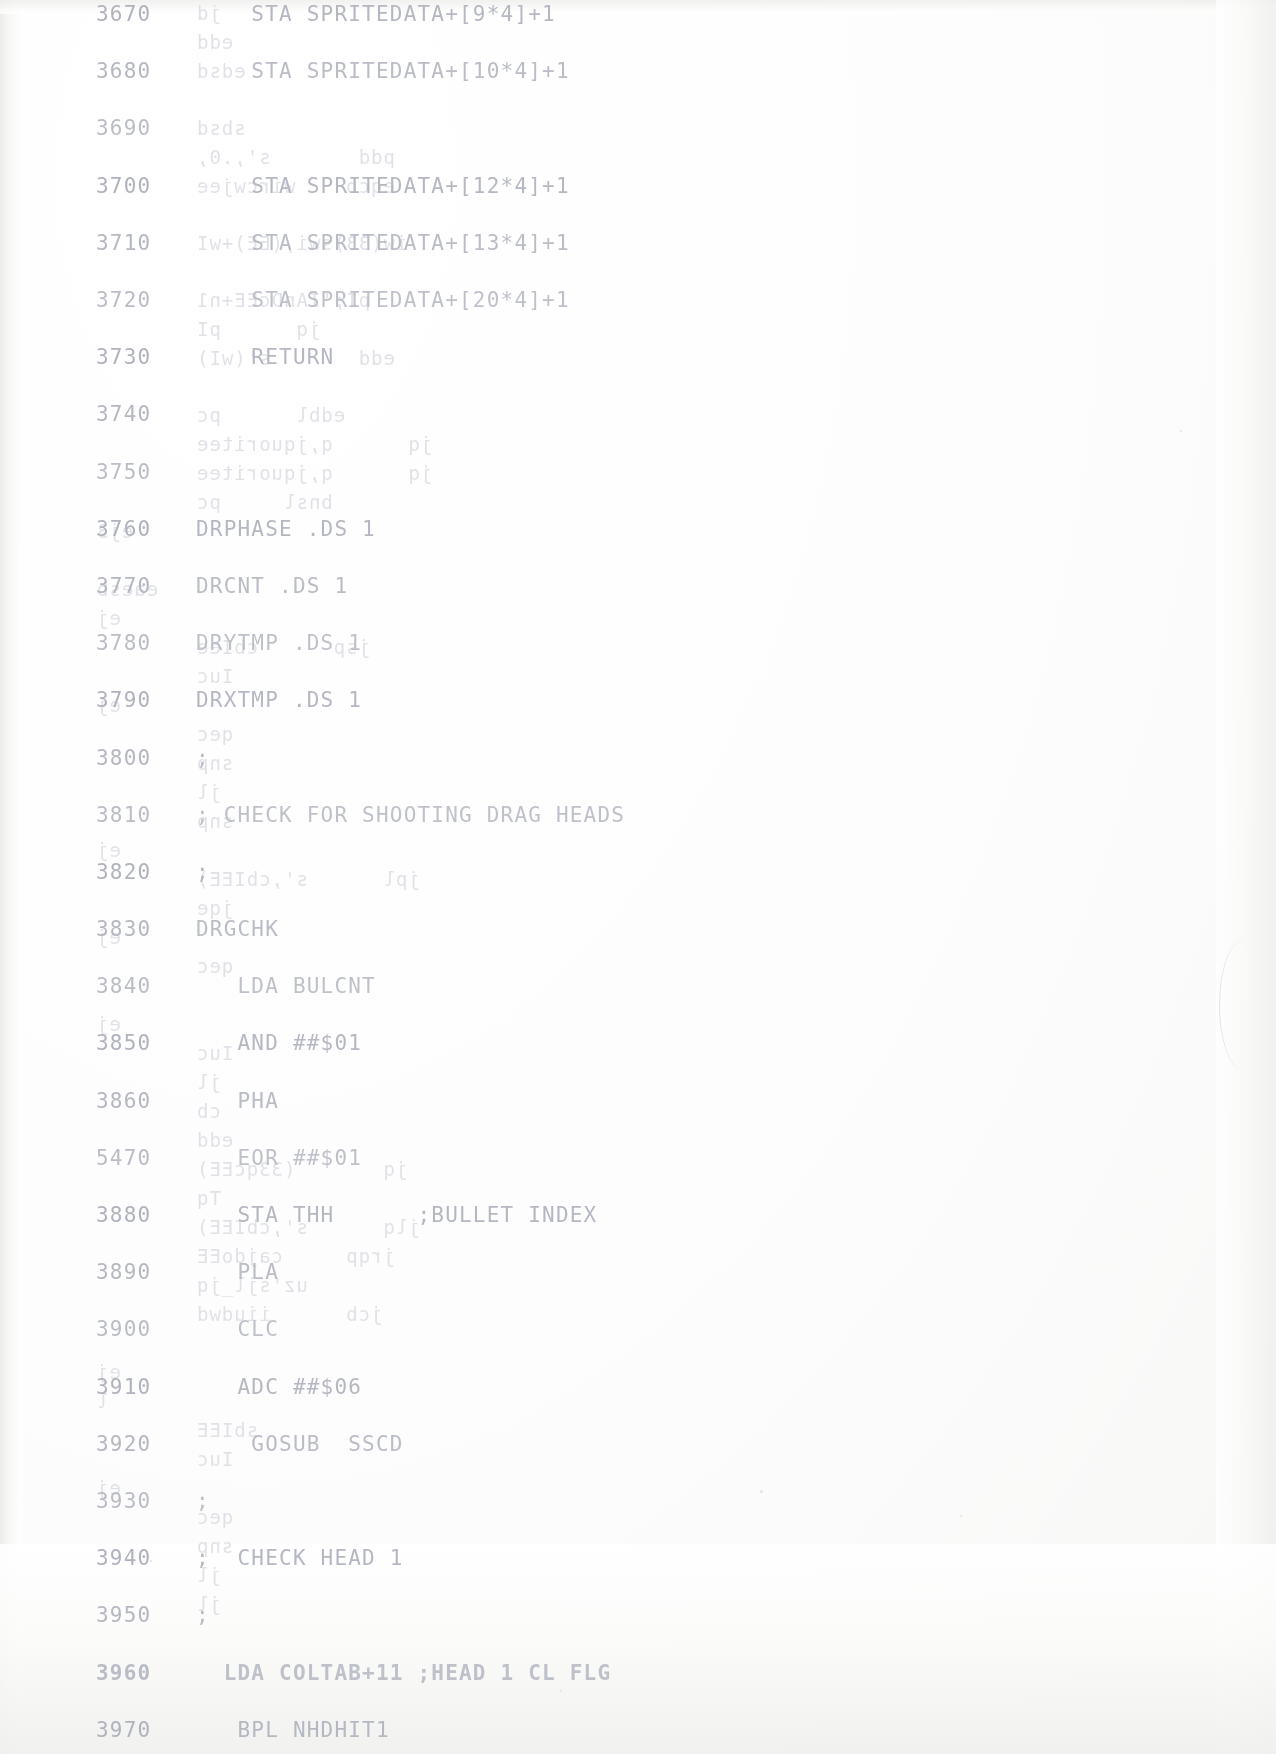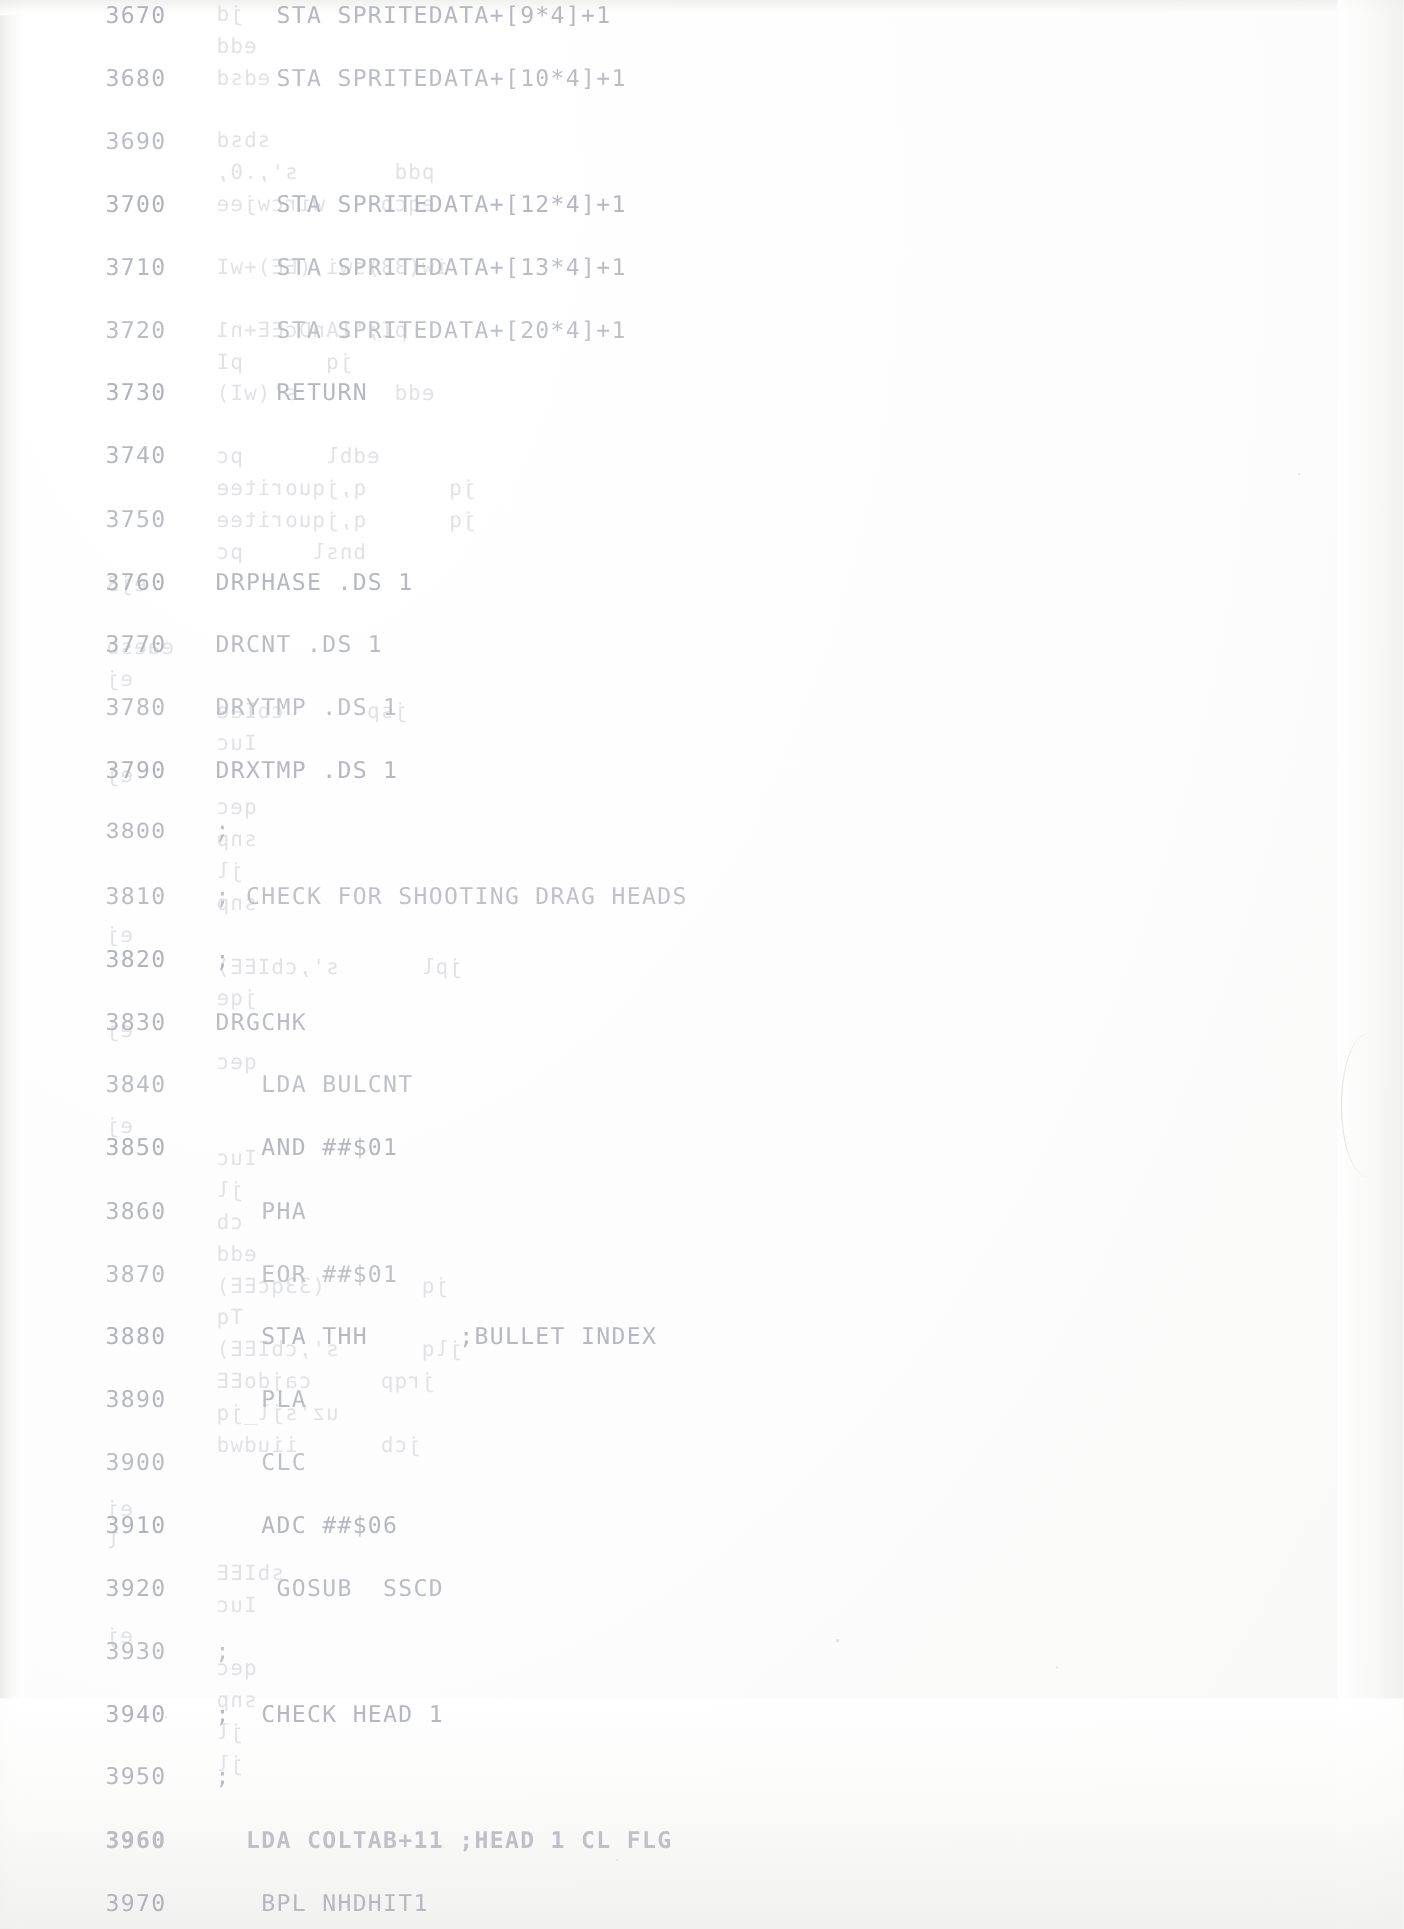--- a/index.html
+++ b/index.html
@@ -196,28 +196,28 @@
       <div class="line f0" style="top: 85.8px;"><span class="lineno">3700</span><span class="code">    STA SPRITEDATA+[12*4]+1</span></div>
       <div class="line f1" style="top: 114.4px;"><span class="lineno">3710</span><span class="code">    STA SPRITEDATA+[13*4]+1</span></div>
       <div class="line f2" style="top: 143px;"><span class="lineno">3720</span><span class="code">    STA SPRITEDATA+[20*4]+1</span></div>
       <div class="line f0" style="top: 171.6px;"><span class="lineno">3730</span><span class="code">    RETURN</span></div>
       <div class="line f1" style="top: 200.2px;"><span class="lineno">3740</span><span class="code"></span></div>
       <div class="line f2" style="top: 228.8px; padding-left: 46px;"><span class="lineno">3750</span><span class="code"></span></div>
       <div class="line f0" style="top: 257.4px;"><span class="lineno">3760</span><span class="code">DRPHASE .DS 1</span></div>
       <div class="line f1" style="top: 286px;"><span class="lineno">3770</span><span class="code">DRCNT .DS 1</span></div>
       <div class="line f2" style="top: 314.6px; text-decoration: underline;"><span class="lineno">3780</span><span class="code">DRYTMP .DS 1</span></div>
       <div class="line f0" style="top: 343.2px;"><span class="lineno">3790</span><span class="code">DRXTMP .DS 1</span></div>
-      <div class="line f1" style="top: 371.8px; font-family: Liberation Mono, monospace;"><span class="lineno">3800</span><span class="code">;</span></div>
+      <div class="line f1" style="top: 371.8px;"><span class="lineno">3800</span><span class="code">;</span></div>
       <div class="line f2" style="top: 400.4px;"><span class="lineno">3810</span><span class="code">; CHECK FOR SHOOTING DRAG HEADS</span></div>
       <div class="line f0" style="top: 429px;"><span class="lineno">3820</span><span class="code">;</span></div>
       <div class="line f1" style="top: 457.6px;"><span class="lineno">3830</span><span class="code">DRGCHK</span></div>
       <div class="line f2" style="top: 486.2px;"><span class="lineno">3840</span><span class="code">   LDA BULCNT</span></div>
       <div class="line f0" style="top: 514.8px;"><span class="lineno">3850</span><span class="code">   AND ##$01</span></div>
       <div class="line f1" style="top: 543.4px;"><span class="lineno">3860</span><span class="code">   PHA</span></div>
-      <div class="line f2" style="top: 572px;"><span class="lineno">3870</span><span class="code">   EOR ##$01</span></div>
+      <div class="line f2" style="top: 572px;"><span class="lineno">5470</span><span class="code">   EOR ##$01</span></div>
       <div class="line f0" style="top: 600.6px;"><span class="lineno">3880</span><span class="code">   STA THH      ;BULLET INDEX</span></div>
       <div class="line f1" style="top: 629.2px;"><span class="lineno">3890</span><span class="code">   PLA</span></div>
       <div class="line f2" style="top: 657.8px;"><span class="lineno">3900</span><span class="code">   CLC</span></div>
       <div class="line f0" style="top: 686.4px;"><span class="lineno">3910</span><span class="code">   ADC ##$06</span></div>
       <div class="line f1" style="top: 715px;"><span class="lineno">3920</span><span class="code">    GOSUB  SSCD</span></div>
       <div class="line f2" style="top: 743.6px;"><span class="lineno">3930</span><span class="code">;</span></div>
       <div class="line f0" style="top: 772.2px;"><span class="lineno">3940</span><span class="code">;  CHECK HEAD 1</span></div>
       <div class="line f1" style="top: 800.8px;"><span class="lineno">3950</span><span class="code">;</span></div>
       <div class="line f2" style="top: 829.4px; font-weight: bold;"><span class="lineno">3960</span><span class="code">  LDA COLTAB+11 ;HEAD 1 CL FLG</span></div>
       <div class="line f0" style="top: 858px;"><span class="lineno">3970</span><span class="code">   BPL NHDHIT1</span></div>

